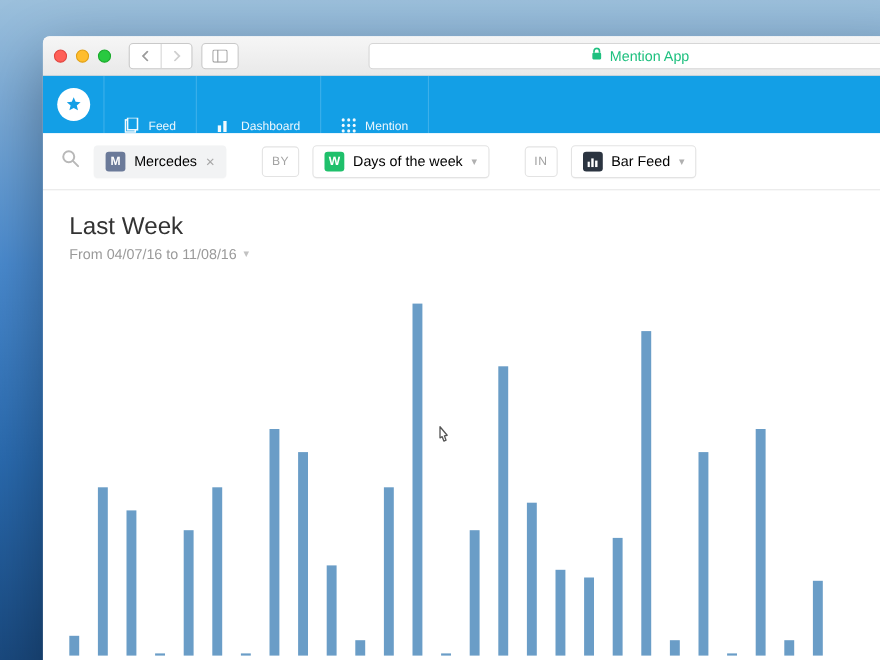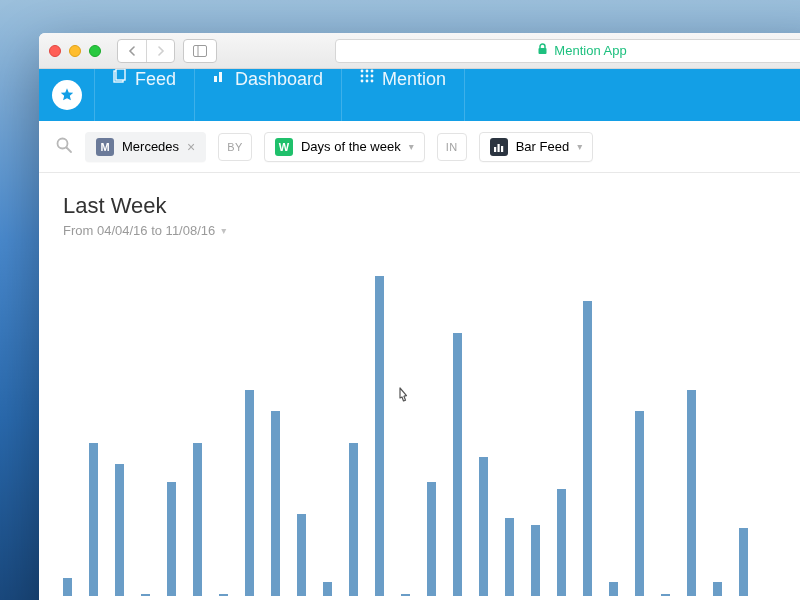--- a/index.html
+++ b/index.html
@@ -60,21 +60,21 @@
     color:#fff;
   }
   .brand {
     width:56px; display:flex; align-items:center; justify-content:center;
     border-right:1px solid rgba(255,255,255,0.18);
   }
   .brand .circ {
     width:30px;height:30px;border-radius:50%;background:#fff;display:flex;align-items:center;justify-content:center;color:#139fe6;
   }
   .navitem {
-    display:flex; align-items:flex-start; gap:8px; padding:0 18px; font-size:18px;
+    display:flex; align-items:flex-end; gap:8px; padding:0 18px; font-size:11px;
     border-right:1px solid rgba(255,255,255,0.18);
     color:#eaf6fd;
   }
   .navitem .ico { opacity:.95; display:flex; }
   .navitem.active { background:#0e8fd4; color:#fff; }
   
   .filterbar {
     height: 52px; border-bottom:1px solid #e8e8e8; display:flex; align-items:center;
     padding:0 16px; gap:12px;
   }
@@ -89,21 +89,21 @@
     width:18px;height:18px;border-radius:3px;display:flex;align-items:center;justify-content:center;
     color:#fff;font-size:11px;font-weight:600;
   }
   .chip .sq.indigo{background:#6b7a99;}
   .chip .sq.green{background:#1fc06b;}
   .chip .sq.dark{background:#2b3440;}
   .chip .x { color:#a8a8a8; font-size:14px; }
   .chip .chev { color:#b0b0b0; font-size:10px; }
   .joiner {
     border:1px solid #e3e3e3; border-radius:4px; height:28px; padding:0 8px;
-    display:flex; align-items:center; font-size:11px; color:#a3a3a3; letter-spacing:.5px;
+    display:flex; align-items:center; font-size:11px; color:#a3a3a3; letter-spacing:.5px;margin-left:20px;
   }
   
   .content { flex:1; padding:20px 0 0 24px; position:relative; }
   .title-row h2 { font-size:22px; font-weight:400; color:#333; }
   .subtitle { color:#9a9a9a; font-size:13px; margin-top:4px; display:flex; align-items:center; gap:6px;}
   .chart-wrap { margin-top:18px; display:flex; height:340px; }
   .yaxis { width:50px; position:relative; }
   .ytick { position:absolute; left:0; font-size:12px; color:#9a9a9a; }
   .plot {
     flex:1; position:relative; display:flex; align-items:flex-end;
@@ -231,21 +231,21 @@
       </span>
       <span>Bar Feed</span>
       <span class="chev">▾</span>
     </div>
   </div>
 
   <div class="content">
     <div class="title-row">
       <h2>Last Week</h2>
       <div class="subtitle">
-        <span>From 04/04/16 to 11/08/16</span>
+        <span>From 04/07/16 to 11/08/16</span>
         <span style="color:#c2c2c2;font-size:10px;">▾</span>
       </div>
     </div>
 
     <div class="chart-wrap">
       <div class="plot" id="plot">
         <div class="cursor">
           <svg width="20" height="22" viewBox="0 0 20 22">
               <path d="M7 2v10l2-1 1.5 4 2-.8-1.5-4 2.5-.5z" fill="#fff" stroke="#555" stroke-width="1.2" stroke-linejoin="round"></path>
             </svg>

